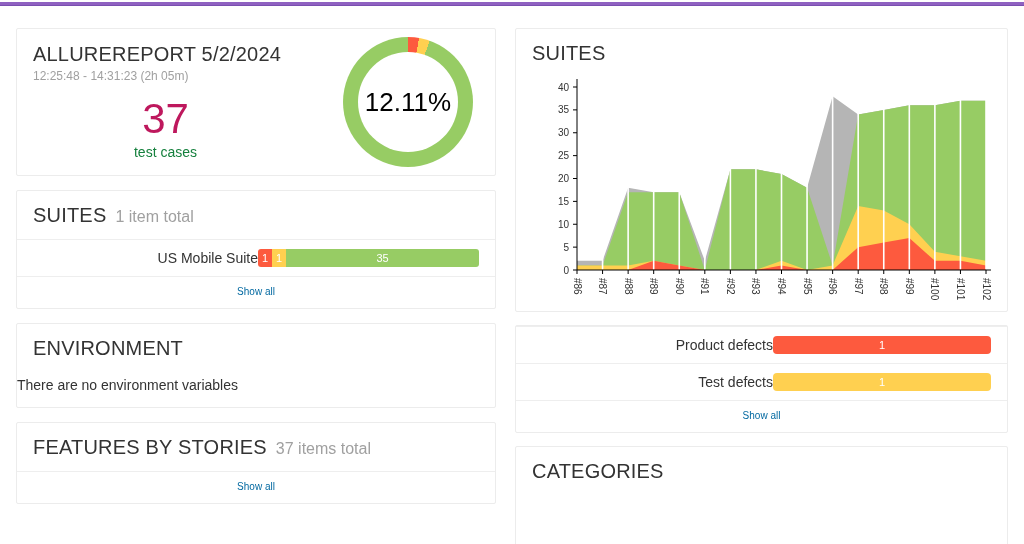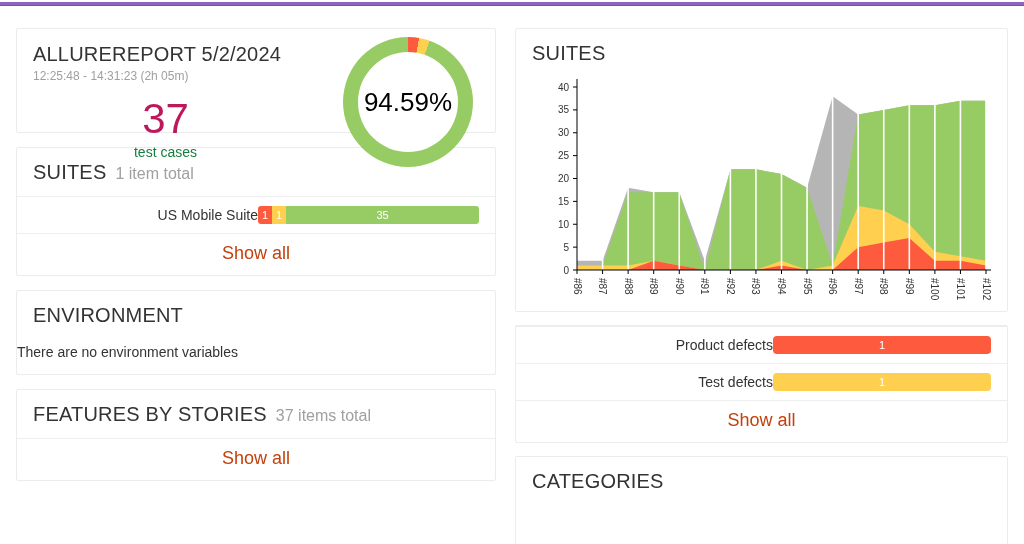--- a/index.html
+++ b/index.html
@@ -13,25 +13,25 @@
   .col-right { flex: 1; display: flex; flex-direction: column; gap: 13px; }
 
   .card { background: #fff; border: 1px solid #ececec; border-radius: 2px; }
 
   .card-head { display: flex; align-items: baseline; gap: 9px; padding: 13px 16px 12px 16px; }
   .card-title { font-size: 20px; color: #333; letter-spacing: .2px; }
   .card-sub { font-size: 16px; color: #a0a0a0; }
   .divider { border-top: 1px solid #eee; }
 
   .showall { display: block; width: 100%; text-align: center; padding: 9px 0 11px 0;
-             font-size: 18px; color: #c2410c; cursor: pointer; background: none; border: 0;
+             font-size: 10px; color: #0369a1; cursor: pointer; background: none; border: 0;
              font-family: inherit; }
 
   
-  .summary-card { height: 105px; position: relative; padding: 14px 16px; }
+  .summary-card { height: 148px; position: relative; padding: 14px 16px; }
   .summary-time { font-size: 12px; color: #a0a0a0; margin-top: 3px; }
   .summary-num  { width: 265px; text-align: center; font-size: 42px; color: #be185d; margin-top: 12px; }
   .summary-num-label { width: 265px; text-align: center; font-size: 14px; color: #15803d; margin-top: 1px; }
   .donut { position: absolute; top: 8px; right: 22px; width: 130px; height: 130px;
            border-radius: 50%; display: flex; align-items: center; justify-content: center; }
   .donut-hole { width: 100px; height: 100px; background: #fff; border-radius: 50%;
                 display: flex; align-items: center; justify-content: center;
                 font-size: 26px; color: #000; }
 
   
@@ -70,21 +70,21 @@
 
   <div class="col-left">
 
     <div class="card summary-card">
       <div class="card-title">ALLUREREPORT 5/2/2024</div>
       <div class="summary-time">12:25:48 - 14:31:23 (2h 05m)</div>
       <div class="summary-num">37</div>
       <div class="summary-num-label">test cases</div>
       <div class="donut" id="donut" style="background: conic-gradient(rgb(253, 90, 62) 0deg, rgb(253, 90, 62) 9.72973deg, rgb(255, 208, 80) 9.72973deg, rgb(255, 208, 80) 19.4595deg, rgb(151, 204, 100) 19.4595deg, rgb(151, 204, 100) 360deg);">
         <div class="donut-hole">
-          <span>94.59%</span>
+          <span>12.11%</span>
         </div>
       </div>
     </div>
 
     <div class="card">
       <div class="card-head">
         <span class="card-title">SUITES</span>
         <span class="card-sub">1 item total</span>
       </div>
       <div class="row">

